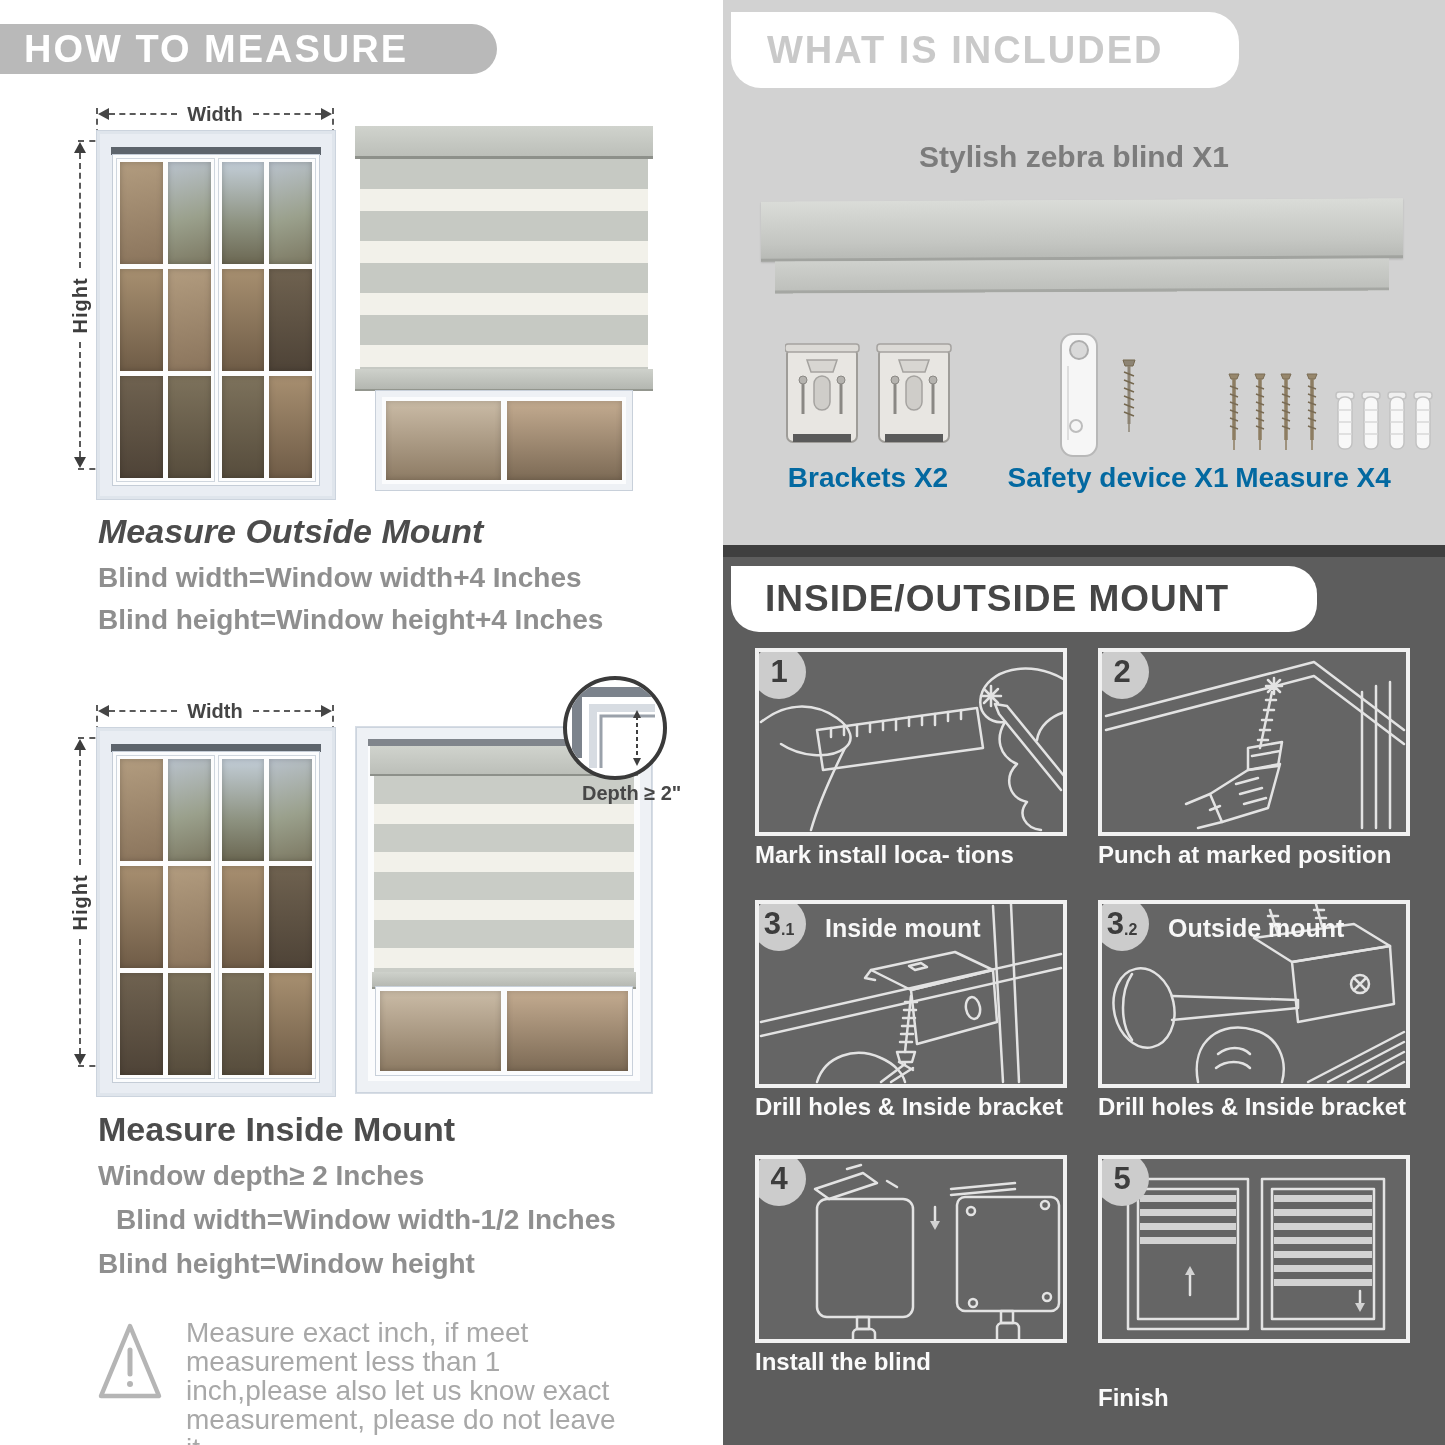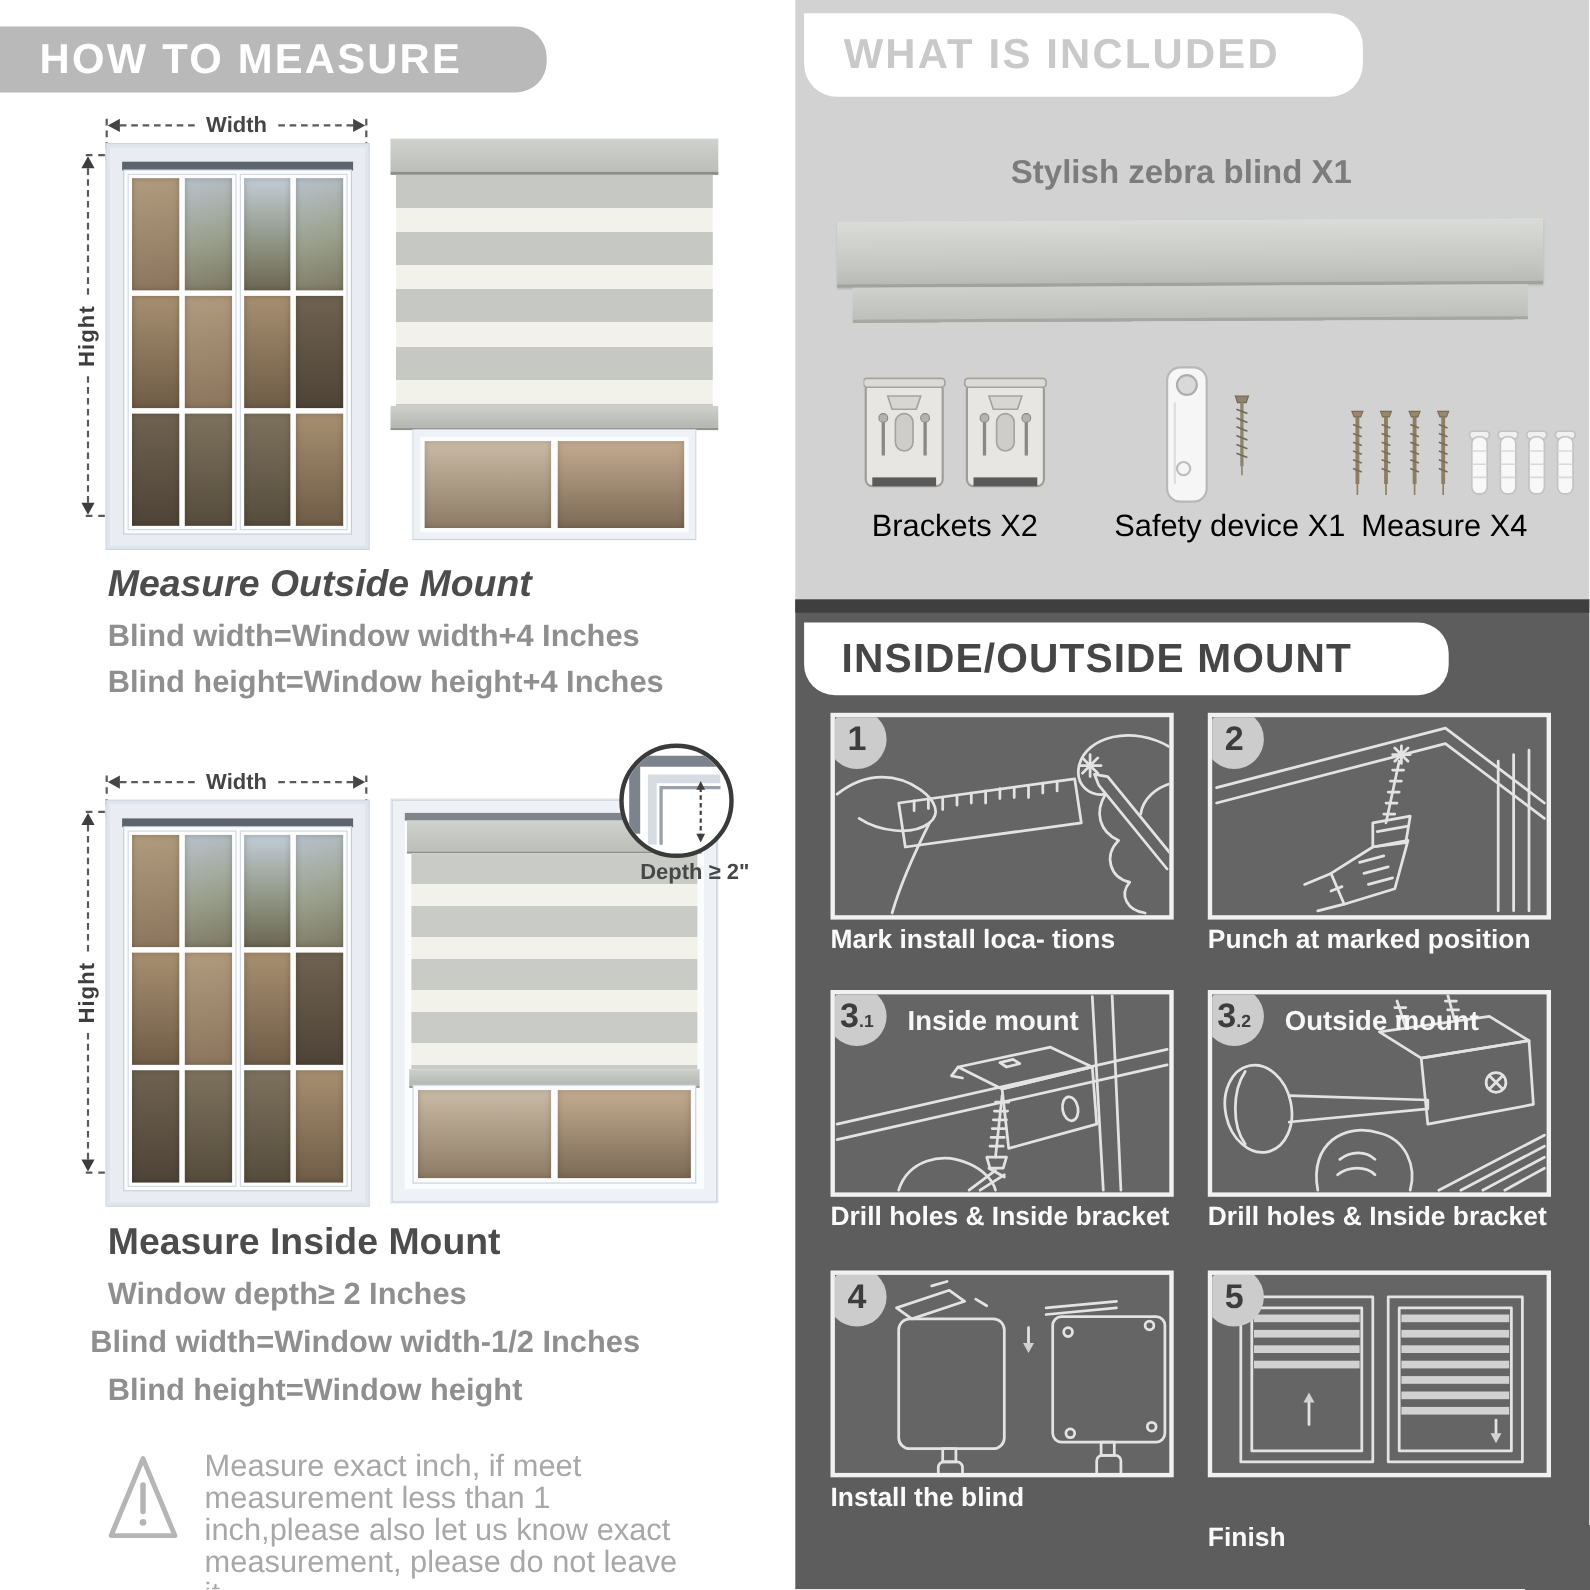--- a/index.html
+++ b/index.html
@@ -1,21 +1,21 @@
 <!DOCTYPE html>
 <html><head>
 <meta charset="utf-8">
 <style>
   html,body{margin:0;padding:0;background:#fff;}
   .canvas{position:relative;width:1445px;height:1445px;background:#ffffff;
           font-family:"Liberation Sans",sans-serif;overflow:hidden;}
 
   
-  .left-header{position:absolute;left:0;top:24px;width:497px;height:60px;background:#b9b9b9;
-    border-radius:0 28px 28px 0;display:flex;align-items:center;padding-left:36px;box-sizing:border-box;
+  .left-header{position:absolute;left:0;top:24px;width:497px;height:50px;background:#b9b9b9;
+    border-radius:0 28px 28px 0;display:flex;align-items:center;padding-left:24px;box-sizing:border-box;
     color:#ffffff;font-size:38px;font-weight:bold;letter-spacing:2px;}
 
   
   .win{position:absolute;width:238px;height:368px;background:#e9edf3;border:1px solid #ccd4de;
        box-shadow:inset 0 0 0 3px #dfe5ec;}
   .win-top-slot{position:absolute;left:14px;right:14px;top:16px;height:8px;background:#5d646c;}
   .sashes{position:absolute;left:16px;right:16px;top:24px;bottom:14px;background:#fbfcfd;
           display:flex;gap:5px;padding:4px;box-sizing:border-box;box-shadow:0 0 0 1px #c5cdd7;}
   .sash{flex:1;display:grid;grid-template-columns:1fr 1fr;grid-template-rows:1fr 1fr 1fr;gap:5px;
         background:#fdfdfd;box-shadow:0 0 0 1px #cfd6de;padding:3px;}
@@ -98,21 +98,21 @@
              box-sizing:border-box;color:#c9c9c9;font-size:38px;font-weight:bold;letter-spacing:2px;}
   .product-title{position:absolute;left:0;right:20px;top:140px;text-align:center;
                  font-size:30px;font-weight:bold;color:#7c7c7c;}
   .headrail-top{position:absolute;left:38px;top:200px;width:642px;height:60px;
                 background:linear-gradient(180deg,#dadcd8 0%,#c4c6c2 70%,#b6b8b4 100%);
                 box-shadow:inset 0 -3px 0 #a1a39f, 0 1px 2px rgba(0,0,0,.15);transform:skewY(-.3deg);}
   .headrail-bot{position:absolute;left:52px;top:260px;width:614px;height:32px;
                 background:linear-gradient(180deg,#cfd1cd,#bcbeba);
                 box-shadow:inset 0 -3px 0 #a5a7a3;transform:skewY(-.3deg);}
   .item-img{position:absolute;}
-  .item-label{position:absolute;top:462px;font-size:28px;font-weight:normal;color:#000000;text-align:center;}
+  .item-label{position:absolute;top:462px;font-size:28px;font-weight:bold;color:#0369a1;text-align:center;}
 
   
   .right-dark{position:absolute;left:723px;top:545px;width:722px;height:900px;background:#5d5d5d;padding-left:11px;}
   .dark-strip{position:absolute;left:0;top:0;width:100%;height:12px;background:#3f3f3f;}
   .iom-header{position:absolute;left:8px;top:21px;width:586px;height:66px;background:#ffffff;
               border-radius:0 28px 28px 28px;display:flex;align-items:center;padding-left:34px;
               box-sizing:border-box;color:#464646;font-size:37px;font-weight:bold;letter-spacing:1px;}
   .step-panel{position:absolute;width:312px;height:188px;background:#656565;
               border:4px solid #f1f1f1;box-sizing:border-box;overflow:hidden;}
   .badge{position:absolute;left:-7px;top:-7px;width:54px;height:54px;border-radius:50%;
@@ -246,21 +246,21 @@
       <path d="M34,92 L34,36 L92,36" style="stroke:#9aa1aa;stroke-width:3;fill:none"></path>
       <line x1="70" y1="36" x2="70" y2="80" style="stroke:#3f3f3f;stroke-width:2;stroke-dasharray:4,3"></line>
       <path d="M70,30 l-4,8 h8 Z" style="fill:#3f3f3f;stroke:none"></path>
       <path d="M70,86 l-4,-8 h8 Z" style="fill:#3f3f3f;stroke:none"></path>
     </svg>
   </div>
   <div class="depth-label" style="left:582px;top:782px;">Depth ≥ 2"</div>
 
   <div class="measure-title" style="left:98px;top:1110px;">Measure Inside Mount</div>
   <div class="measure-line" style="left:98px;top:1160px;">Window depth≥ 2 Inches</div>
-  <div class="measure-line" style="left:82px;top:1204px;">Blind width=Window width-1/2 Inches</div>
+  <div class="measure-line" style="left:116px;top:1204px;">Blind width=Window width-1/2 Inches</div>
   <div class="measure-line" style="left:98px;top:1248px;">Blind height=Window height</div>
 
   <div class="warning" style="left:96px;top:1318px;">
     <svg width="68" height="88" viewBox="0 0 68 88">
       <path d="M34,8 L63,78 L5,78 Z" style="fill:none;stroke:#b5b5b5;stroke-width:4.5;stroke-linejoin:round"></path>
       <line x1="34" y1="32" x2="34" y2="56" style="stroke:#b5b5b5;stroke-width:5;stroke-linecap:round"></line>
       <circle cx="34" cy="66" r="3" style="fill:#b5b5b5;stroke:none"></circle>
     </svg>
     <div class="warning-text">Measure exact inch, if meet measurement less than 1 inch,please also let us know exact measurement, please do not leave it</div>
   </div>

